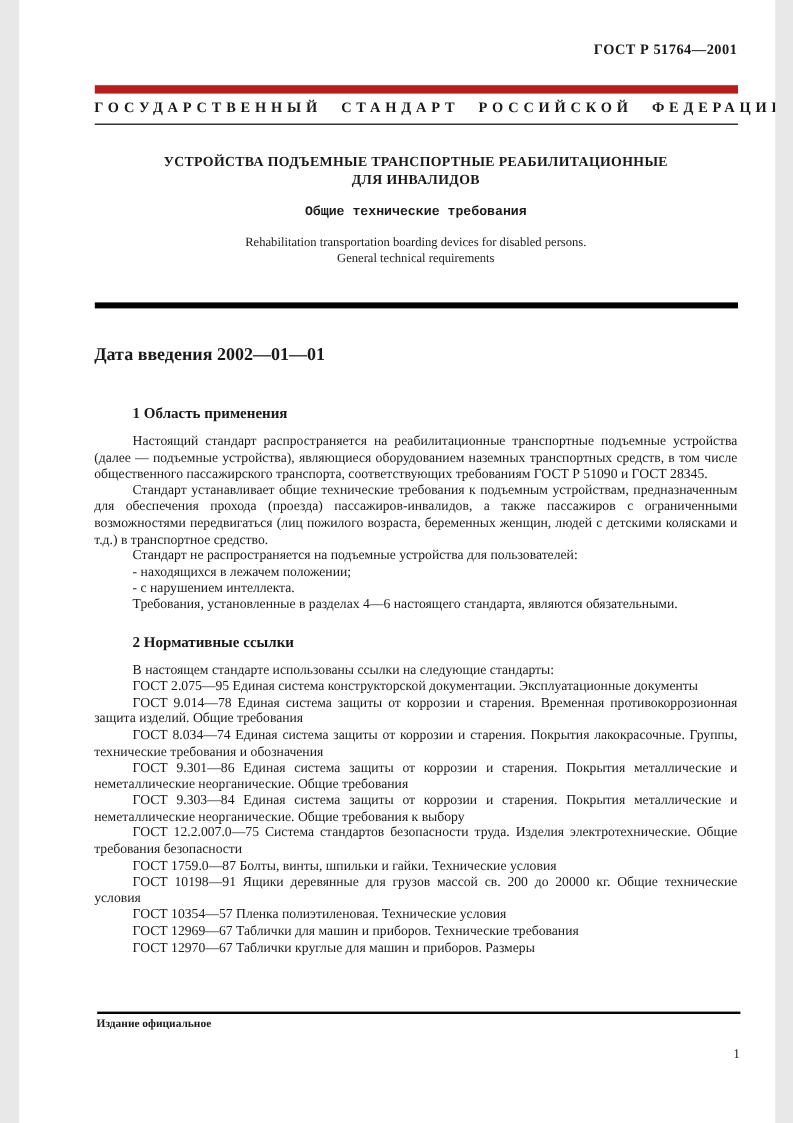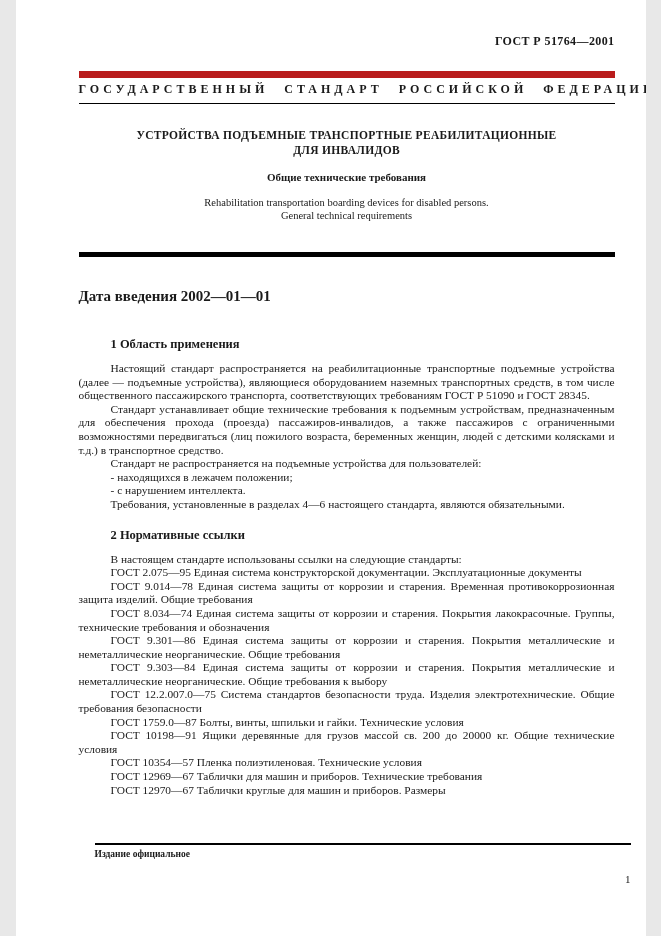--- a/index.html
+++ b/index.html
@@ -44,20 +44,21 @@
   .title-main {
     font-weight: bold;
     font-size: 11.5px;
     line-height: 15px;
     letter-spacing: 0.3px;
   }
   .subtitle {
     margin-top: 13px;
     font-weight: bold;
     font-size: 11px;
+    font-family: Liberation Mono, monospace;
   }
   .en-title {
     margin-top: 13px;
     font-size: 10.5px;
     line-height: 13px;
   }
   .thick-rule {
     margin-top: 30px;
     height: 5px;
     background: #000;
@@ -77,21 +78,21 @@
   .sec-heading.second { margin-top: 16px; }
   p.body-par {
     margin: 0;
     font-size: 11.4px;
     line-height: 13.6px;
     text-align: justify;
     text-indent: 32px;
   }
   .footer {
     position: absolute;
-    left: 79px;
+    left: 65px;
     width: 536px;
     top: 843px;
   }
   .footer-rule { height: 2px; background: #000; }
   .official-note {
     margin-top: 4px;
     font-weight: bold;
     font-size: 9.5px;
   }
   .page-number {

